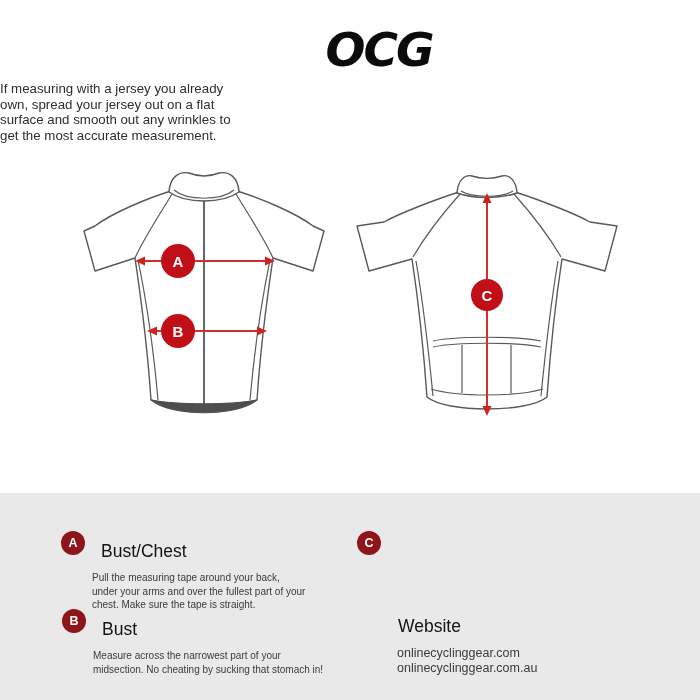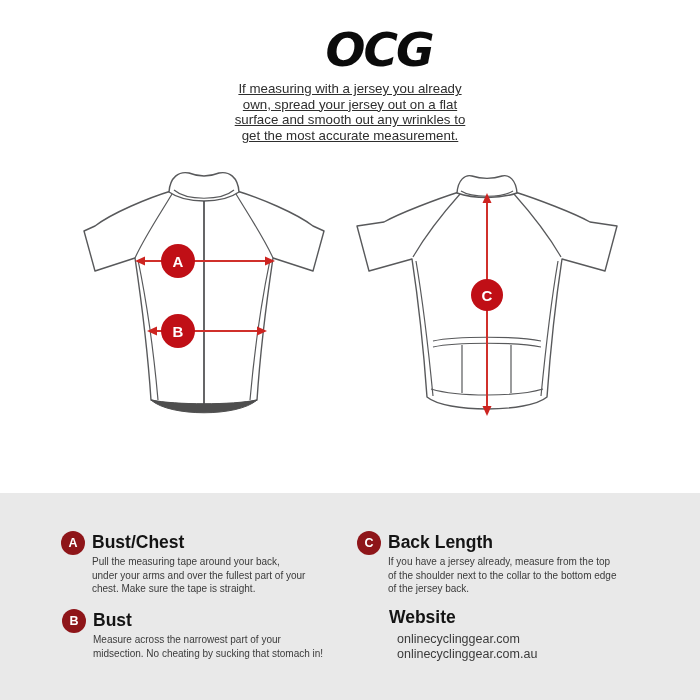--- a/index.html
+++ b/index.html
@@ -12,39 +12,37 @@
   }
   .logo{
     position:absolute;top:22px;left:0;width:700px;
     text-align:center;
     font-family:"DejaVu Sans", sans-serif;
     font-weight:bold;font-style:italic;
     font-size:47px;letter-spacing:-2px;color:#0b0b0b;padding-left:29px;
   }
   .intro{
     position:absolute;top:81px;left:0;width:700px;
-    text-align:center;
     font-size:13.3px;line-height:15.5px;color:#2e2e2e;
     white-space:pre-line;
-    text-decoration:underline;
   }
   .diagram-svg{position:absolute;top:0;left:0;}
   .footer{
     position:absolute;left:0;top:493px;width:700px;height:207px;
     background:#e9e9e9;
   }
   .legend-item{position:absolute;display:flex;gap:7px;align-items:flex-start;}
   .badge{
     width:24px;height:24px;border-radius:50%;
     background:#8e1519;color:#ffffff;
     display:flex;align-items:center;justify-content:center;
     font-size:12.5px;font-weight:bold;flex:0 0 auto;
   }
   .legend-title{
-    margin:0;font-size:17.5px;line-height:22px;font-weight:bold;color:#141414;
+    margin:9px;font-size:17.5px;line-height:22px;font-weight:normal;color:#141414;
   }
   .legend-desc{
     margin:2px 0 0 0;font-size:10px;line-height:13.5px;color:#3b3b3b;
     white-space:pre-line;
   }
   .website-urls{
     margin:4px 0 0 8px;font-size:12.5px;line-height:15.2px;color:#3b3b3b;
     white-space:pre-line;
   }
   .item-a{left:61px;top:531px;}
@@ -197,26 +195,20 @@
       <h3 class="legend-title">Bust</h3>
       <p class="legend-desc">Measure  across the narrowest part of your
 midsection. No cheating by sucking that stomach in!</p>
     </div>
   </div>
 
   <div class="legend-item item-c">
     <div class="badge">
       <span>C</span>
     </div>
-    <div class="legend-content">
-      <h3 class="legend-title">Back Length</h3>
-      <p class="legend-desc">If you have a jersey already, measure from the top
-of the shoulder next to the collar to the bottom edge
-of the jersey back.</p>
-    </div>
   </div>
 
   <div class="legend-item item-website">
     <div class="legend-content">
       <h3 class="legend-title">Website</h3>
       <p class="website-urls">onlinecyclinggear.com
 onlinecyclinggear.com.au</p>
     </div>
   </div>
 

